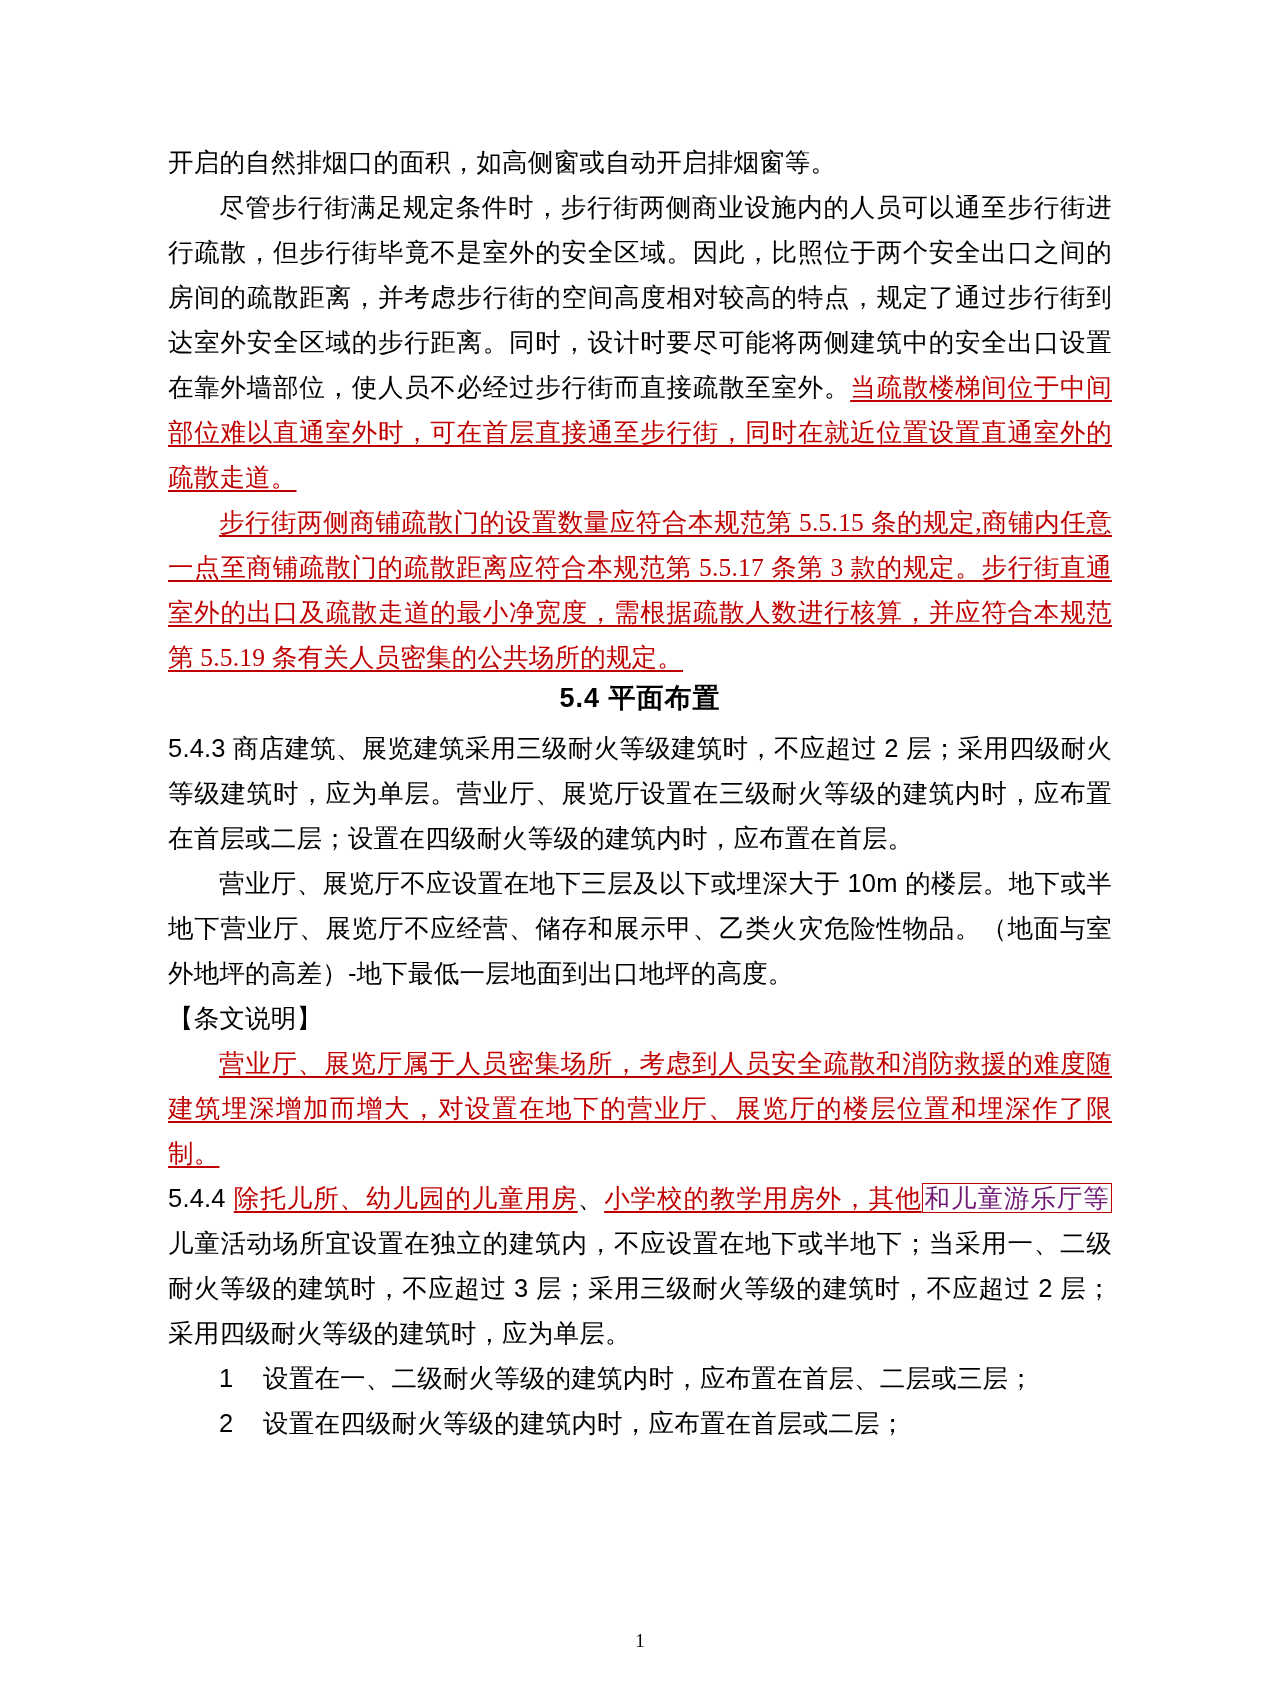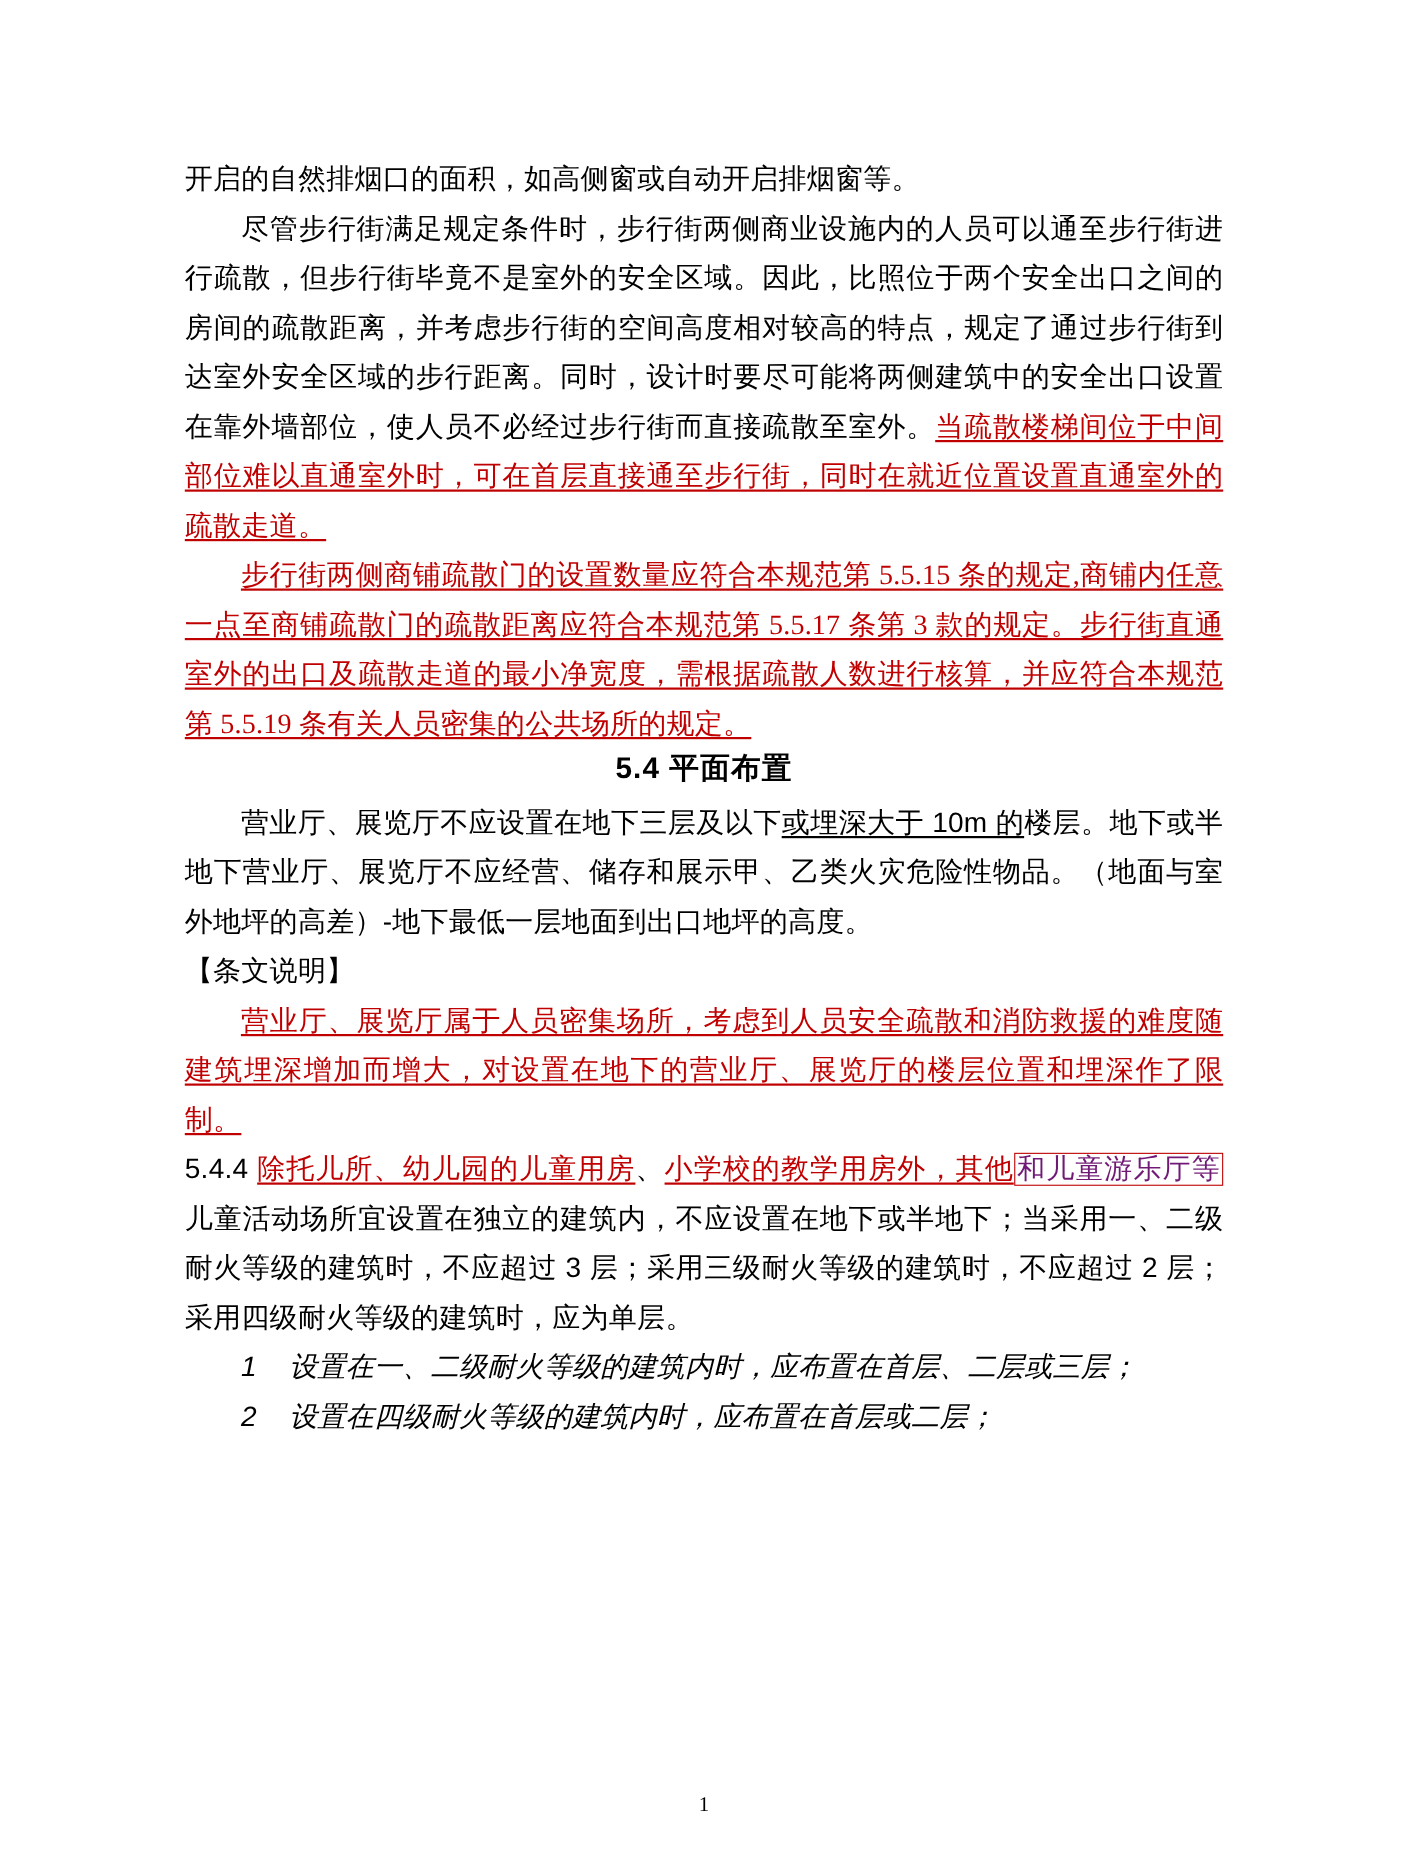--- a/index.html
+++ b/index.html
@@ -35,21 +35,20 @@
   }
   .indent { text-indent: 51px; }
   .noindent { text-indent: 0; }
   .red-ul {
     color: #c00000;
     text-decoration: underline;
     text-decoration-color: #c00000;
     text-underline-offset: 4px;
   }
   .black-ul {
-    text-decoration: underline;
     text-underline-offset: 4px;
   }
   .boxed {
     border: 1px solid #c00000;
     padding: 0 2px;
     color: #701a75;
   }
   h2.section-title {
     margin: 0 0 10px 0;
     font-size: 27px;
@@ -67,21 +66,20 @@
     bottom: 52px;
     width: 1280px;
     text-align: center;
     font-size: 19px;
     color: #000;
     font-family: "Liberation Serif", serif;
   }
   .list-line {
     text-indent: 0;
     padding-left: 51px;
-    font-style: italic;
   }
   .list-num {
     display: inline-block;
     width: 44px;
   }
 </style>
 </head>
 <body>
 
 <div class="page">
@@ -94,20 +92,23 @@
     <p class="indent">
       <span>尽管步行街满足规定条件时，步行街两侧商业设施内的人员可以通至步行街进行疏散，但步行街毕竟不是室外的安全区域。因此，比照位于两个安全出口之间的房间的疏散距离，并考虑步行街的空间高度相对较高的特点，规定了通过步行街到达室外安全区域的步行距离。同时，设计时要尽可能将两侧建筑中的安全出口设置在靠外墙部位，使人员不必经过步行街而直接疏散至室外。</span><span class="red-ul">当疏散楼梯间位于中间部位难以直通室外时，可在首层直接通至步行街，同时在就近位置设置直通室外的疏散走道。</span>
     </p>
 
     <p class="indent">
       <span class="red-ul">步行街两侧商铺疏散门的设置数量应符合本规范第 5.5.15 条的规定,商铺内任意一点至商铺疏散门的疏散距离应符合本规范第 5.5.17 条第 3 款的规定。步行街直通室外的出口及疏散走道的最小净宽度，需根据疏散人数进行核算，并应符合本规范第 5.5.19 条有关人员密集的公共场所的规定。</span>
     </p>
 
     <h2 class="section-title">5.4    平面布置</h2>
 
+    <p class="noindent sans">
+      <span>5.4.3    商店建筑、展览建筑采用三级耐火等级建筑时，不应超过 2 层；采用四级耐火等级建筑时，应为单层。营业厅、展览厅设置在三级耐火等级的建筑内时，应布置在首层或二层；设置在四级耐火等级的建筑内时，应布置在首层。</span>
+    </p>
 
     <p class="indent sans">
       <span>营业厅、展览厅不应设置在地下三层及以下</span><span class="black-ul">或埋深大于 10m 的</span><span>楼层。地下或半地下营业厅、展览厅不应经营、储存和展示甲、乙类火灾危险性物品。（地面与室外地坪的高差）-地下最低一层地面到出口地坪的高度。</span>
     </p>
 
     <p class="noindent sans">
       <span>【条文说明】</span>
     </p>
 
 

